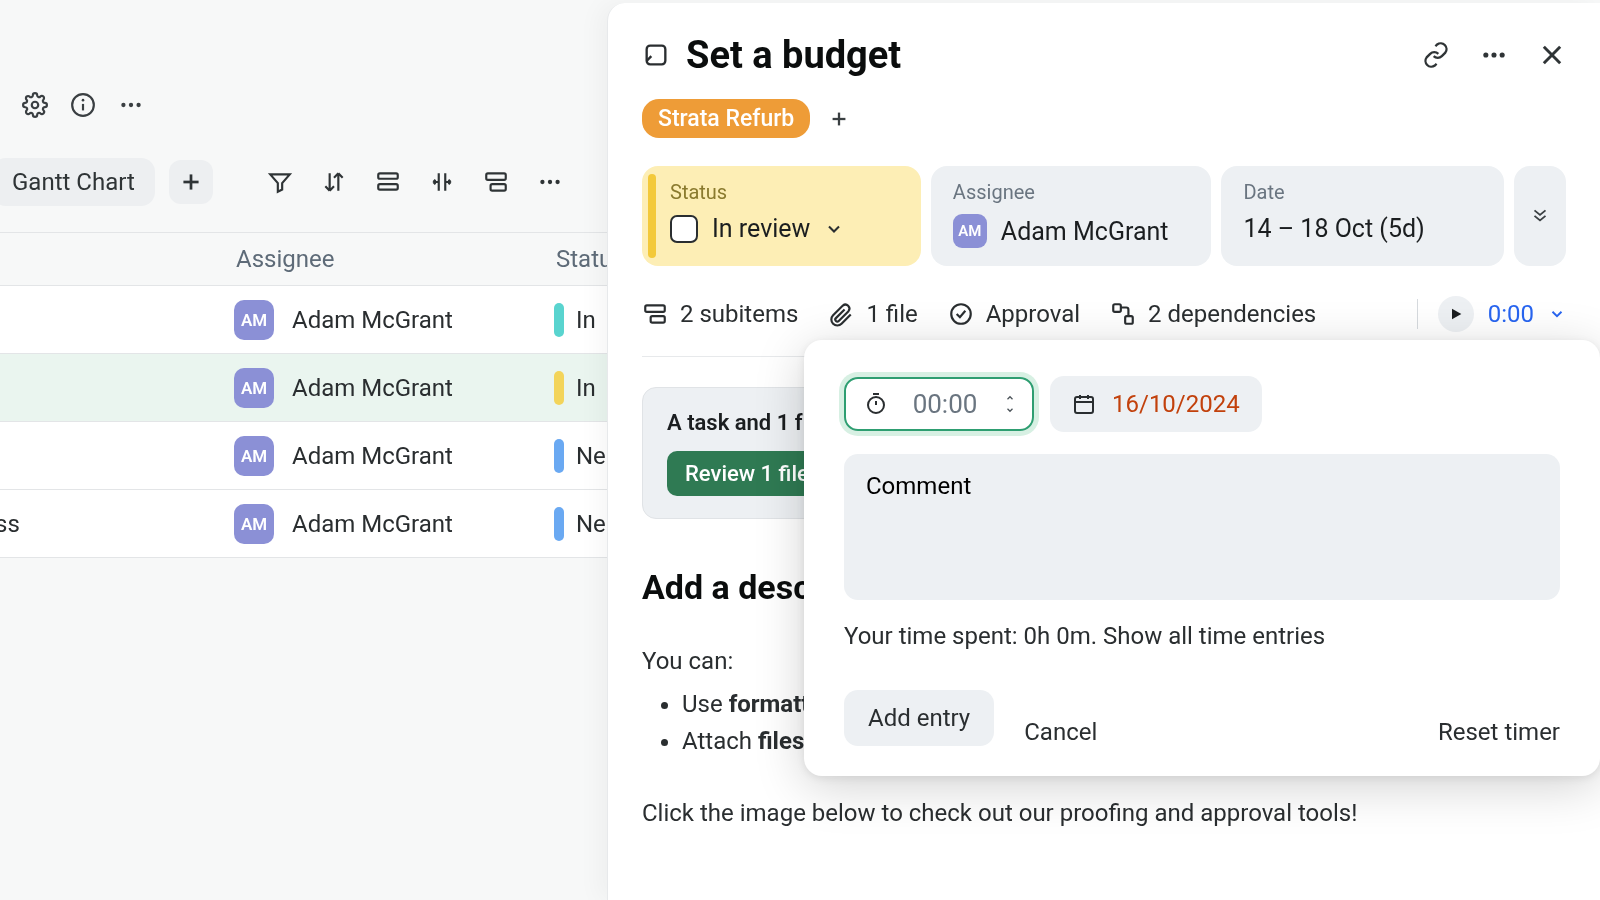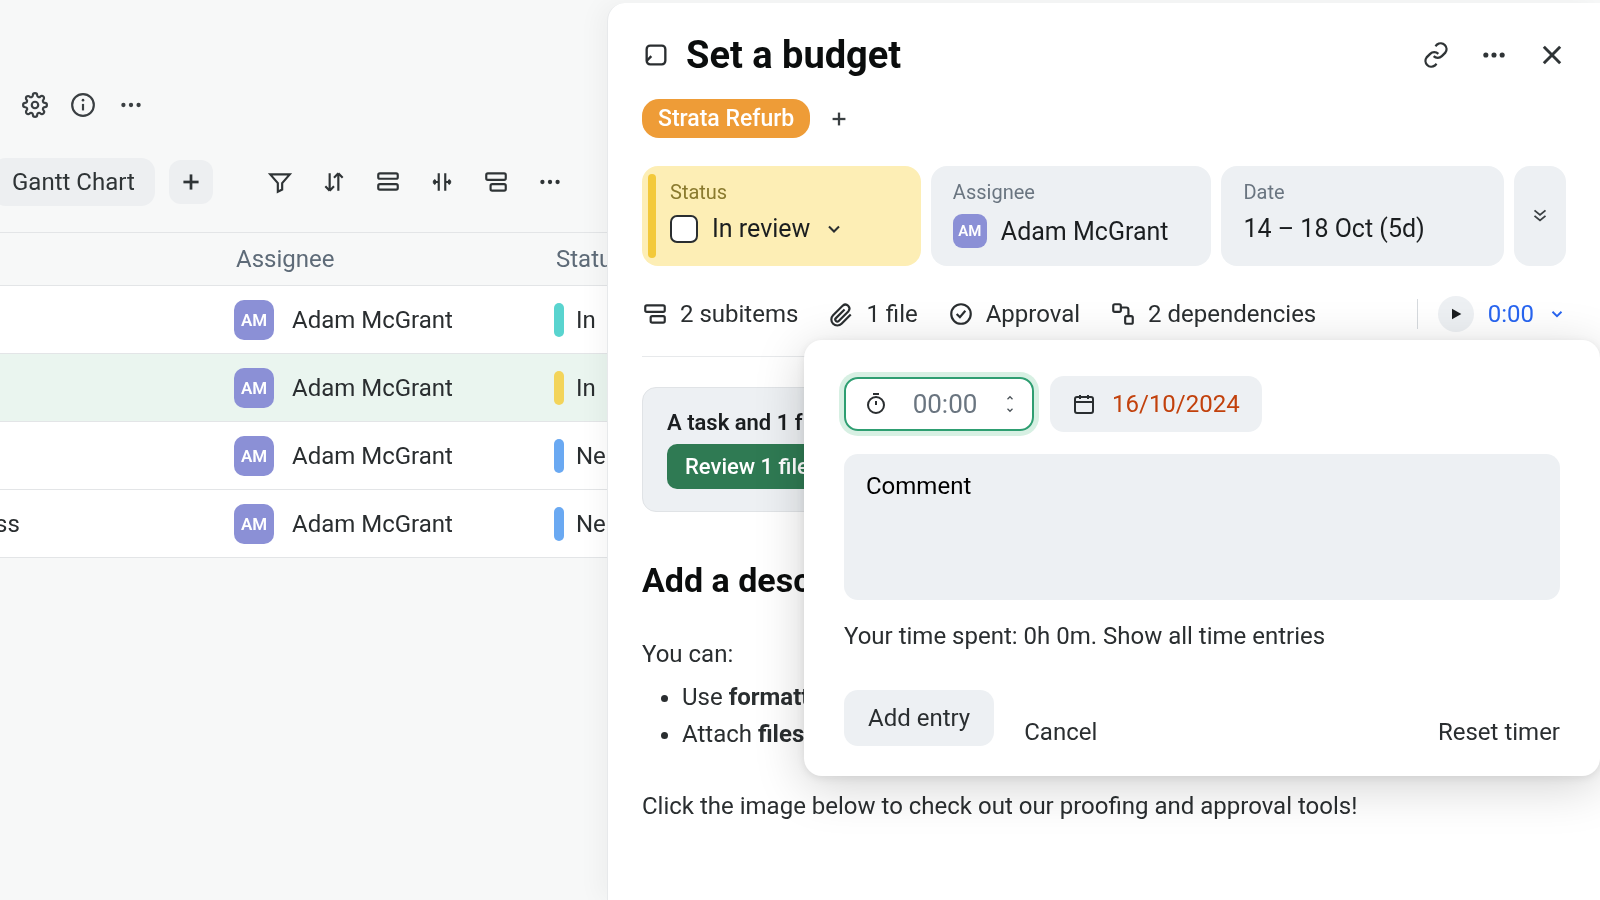--- a/index.html
+++ b/index.html
@@ -155,21 +155,21 @@
   }
   .play-btn{
     width:36px;height:36px;border-radius:50%;
     background:#edf0f3;display:flex;align-items:center;justify-content:center;
   }
   .timer-val{color:#2865f0;font-size:24px;}
   .banner {
     margin-top:30px;
     background:#edf0f3;border:1px solid #e0e3e6;border-radius:14px;
     padding:22px 24px;
-    display:flex;flex-direction:column;gap:9px;align-items:flex-start;
+    display:flex;flex-direction:column;gap:16px;align-items:flex-start;
     font-size:22px;color:#1b1e20;font-weight:600;
     width: 180px; 
     overflow:hidden; white-space:nowrap;
   }
   .review-btn{
     background:#2f7a53;color:#fff;border-radius:10px;padding:10px 18px;font-size:22px;font-weight:500;text-align:right;
   }
   .desc-head{ margin-top:48px; font-size:34px; font-weight:700; color:#0b0d0d;}
   .desc-body{ margin-top:36px; font-size:24px; color:#2a2e30; line-height:1.55;}
   .desc-body ul { list-style: disc; margin-left: 40px; margin-top:6px;}

